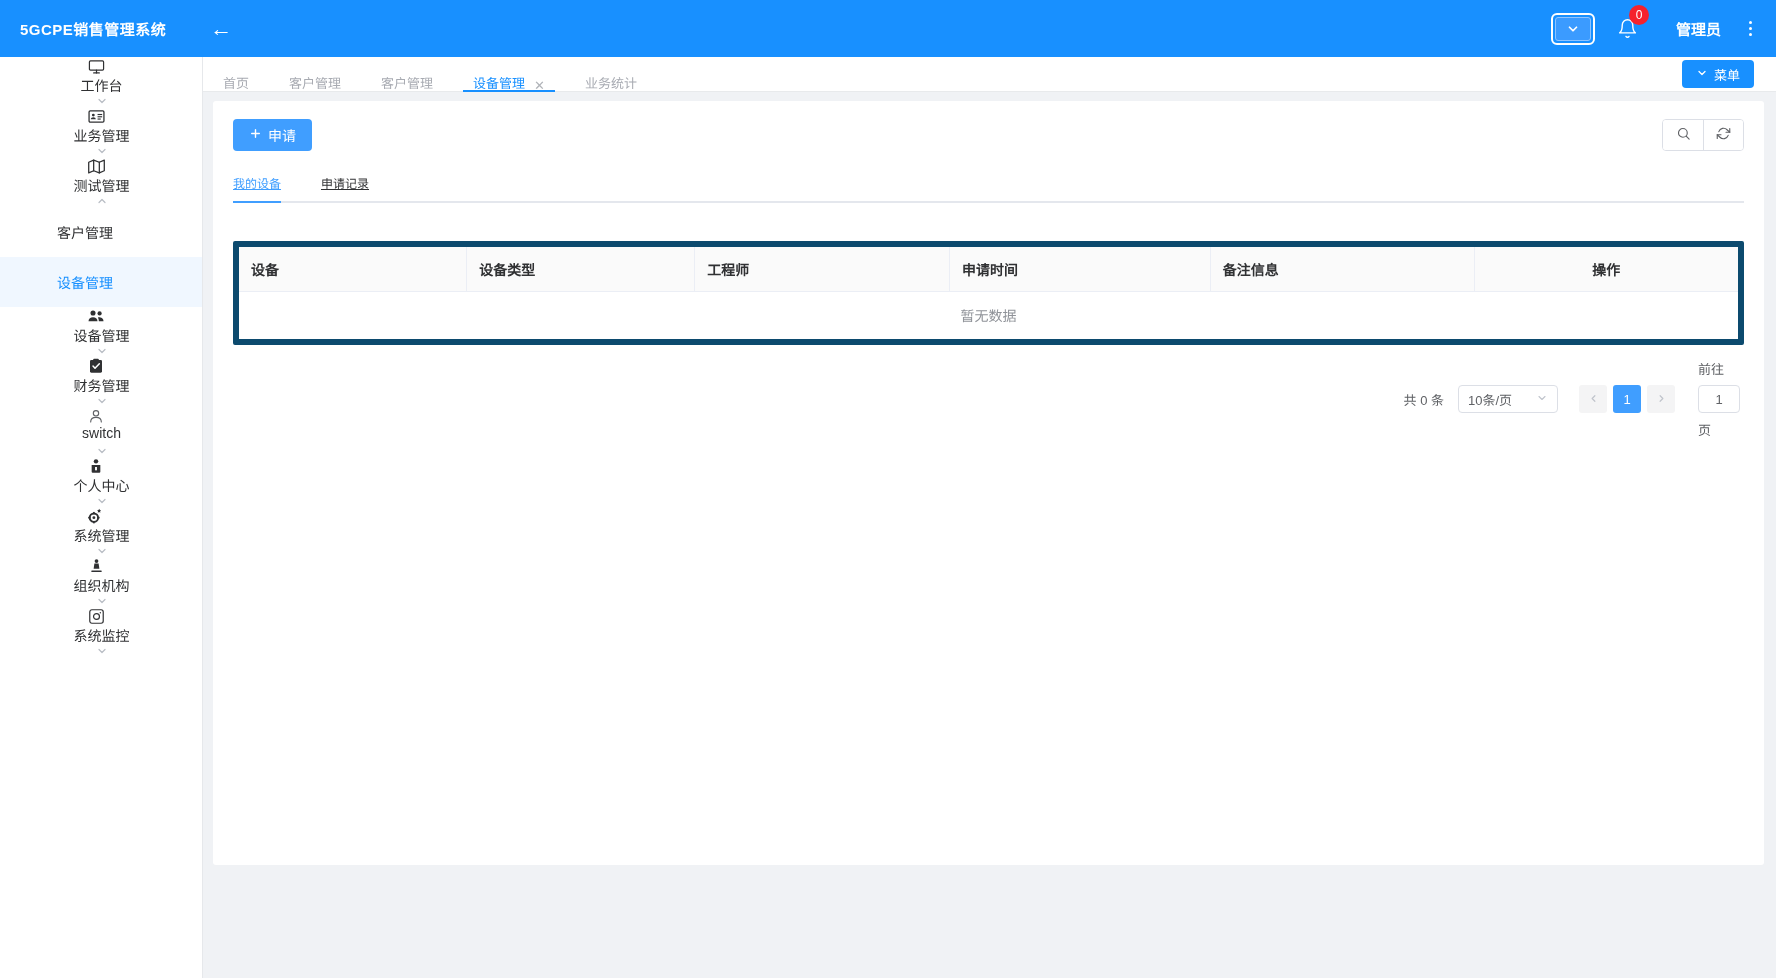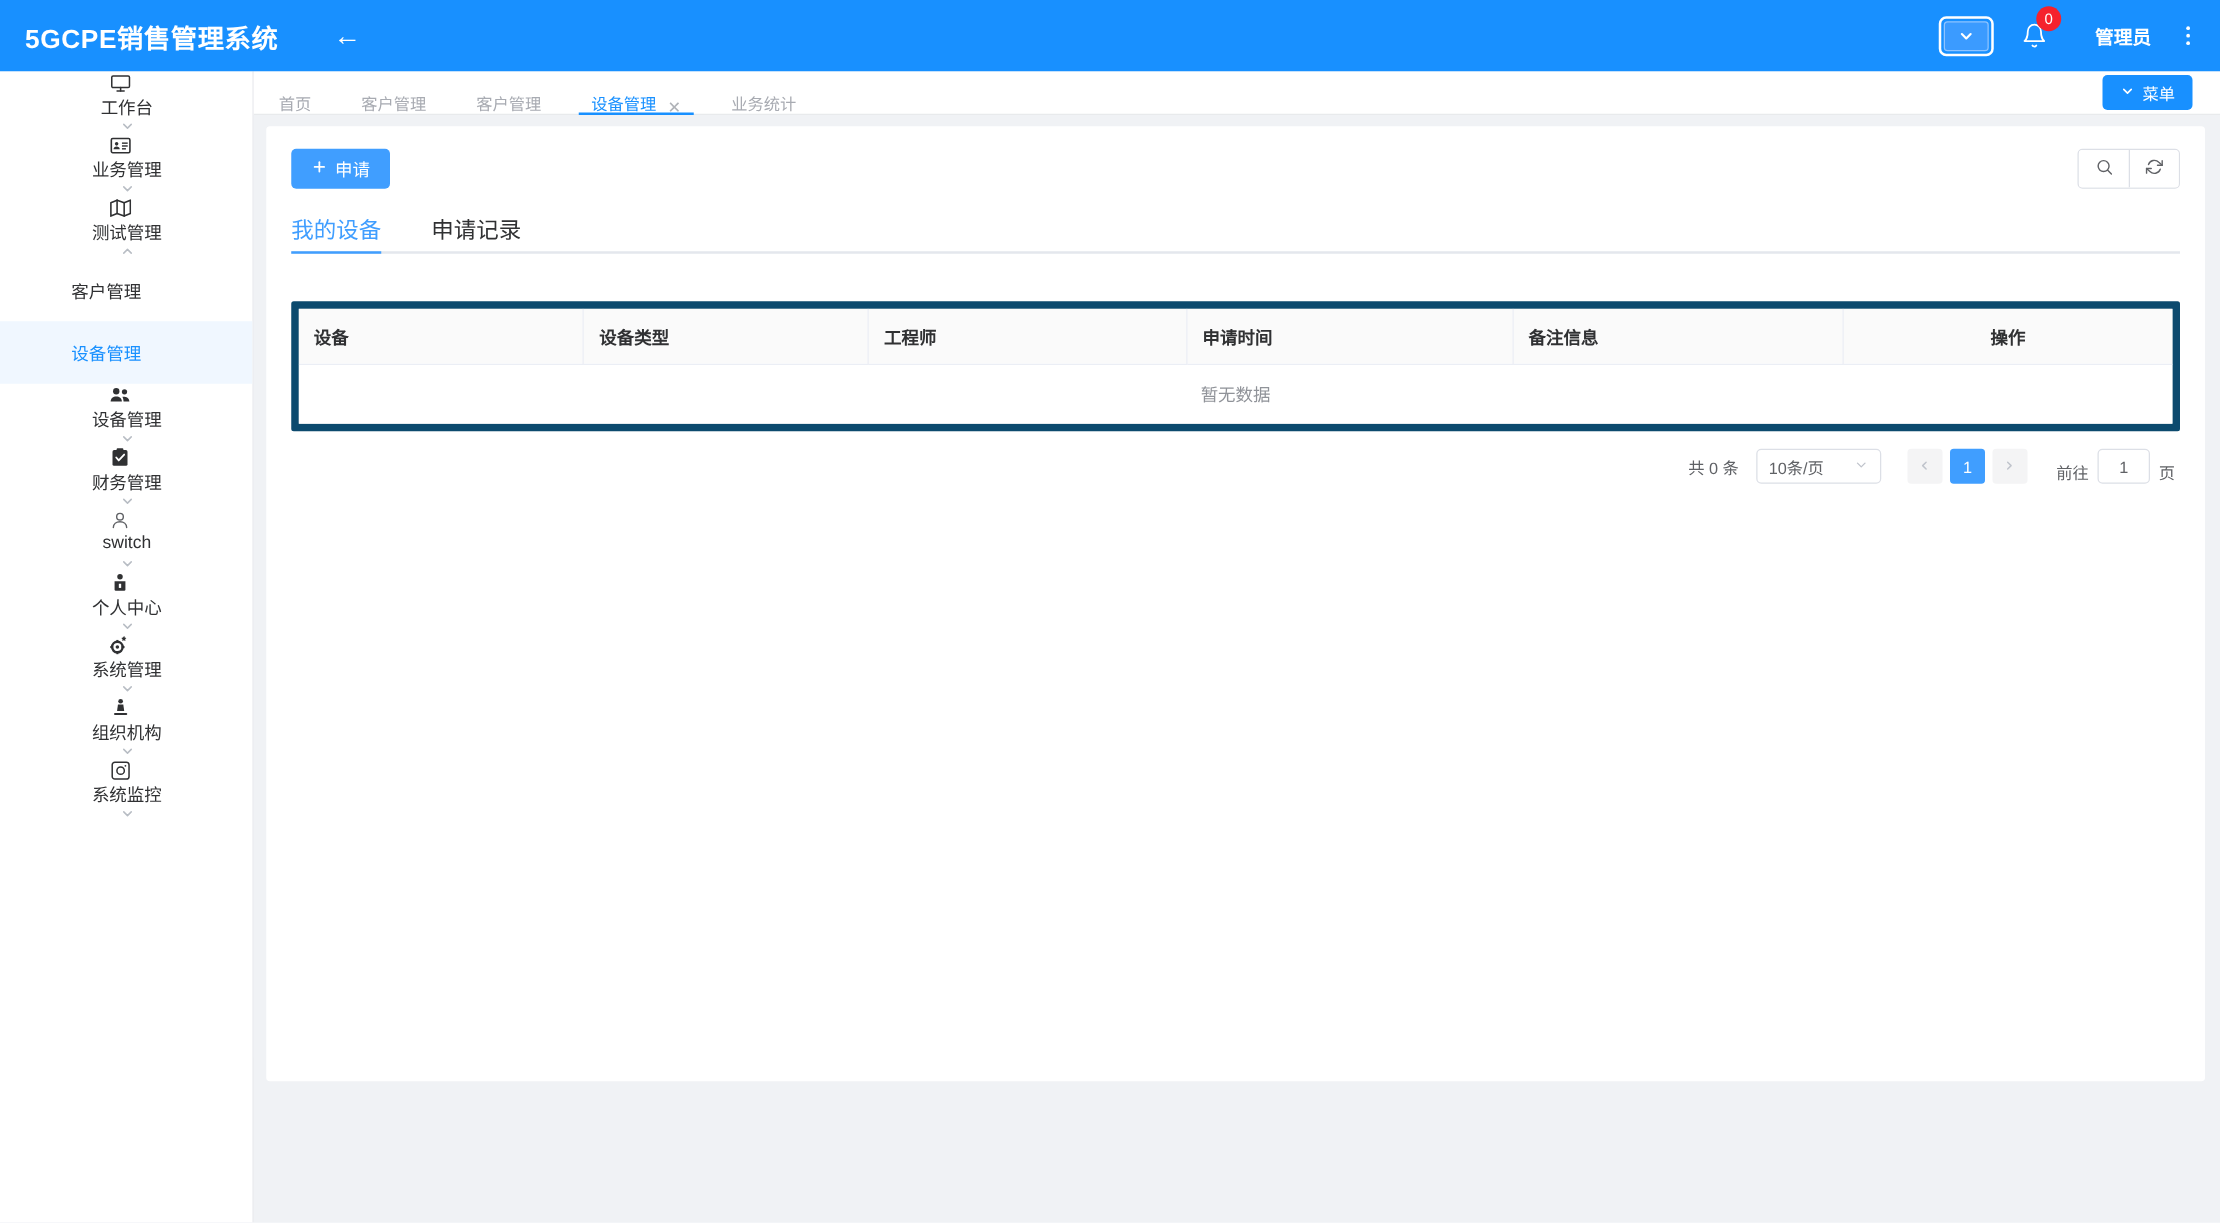--- a/index.html
+++ b/index.html
@@ -18,21 +18,21 @@
 
   .header {
     position: absolute; top: 0; left: 0;
     width: 1776px; height: 57px;
     background: #1890ff;
     display: flex; align-items: center;
     z-index: 30;
   }
   .brand {
     color: #fff;
-    font-size: 21px;
+    font-size: 15px;
     font-weight: bold;
     letter-spacing: .5px;
     margin-left: 20px;
     white-space: nowrap;
   }
   .collapse-arrow {
     color: #fff;
     font-size: 22px;
     margin-left: 44px;
     line-height: 1;
@@ -228,28 +228,29 @@
   .icon-btn + .icon-btn { border-left: 1px solid #dcdfe6; }
 
   
   .inner-tabs {
     display: flex;
     margin-top: 16px;
     border-bottom: 2px solid #e4e7ed;
     height: 36px;
   }
   .inner-tab {
-    font-size: 18px;
+    font-size: 12px;
     color: #303133;
     padding: 0 20px 0 0;
     margin-right: 20px;
     cursor: pointer;
     position: relative;
     line-height: 34px;
     white-space: nowrap;
+    text-decoration: underline;
   }
   .inner-tab.active { color: #409eff; }
   .inner-tab.active::after {
     content: "";
     position: absolute;
     left: 0; right: 20px; bottom: -2px;
     height: 2px; background: #409eff;
   }
 
   
@@ -326,21 +327,21 @@
   }
   .pg-num {
     min-width: 28px; height: 28px;
     border-radius: 3px;
     background: #409eff;
     color: #fff;
     display: flex; align-items: center; justify-content: center;
     font-size: 13px;
     cursor: pointer;
   }
-  .pg-jump { display: flex; align-items: flex-end; gap: 7px; margin-left: 14px; white-space: nowrap;}
+  .pg-jump { display: flex; align-items: flex-start; gap: 7px; margin-left: 14px; white-space: nowrap; flex-direction: column;}
   .pg-input {
     width: 42px; height: 28px;
     border: 1px solid #dcdfe6;
     border-radius: 4px;
     text-align: center;
     font-size: 13px;
     color: #606266;
     font-family: inherit;
     outline: none;
     background: #fff;

